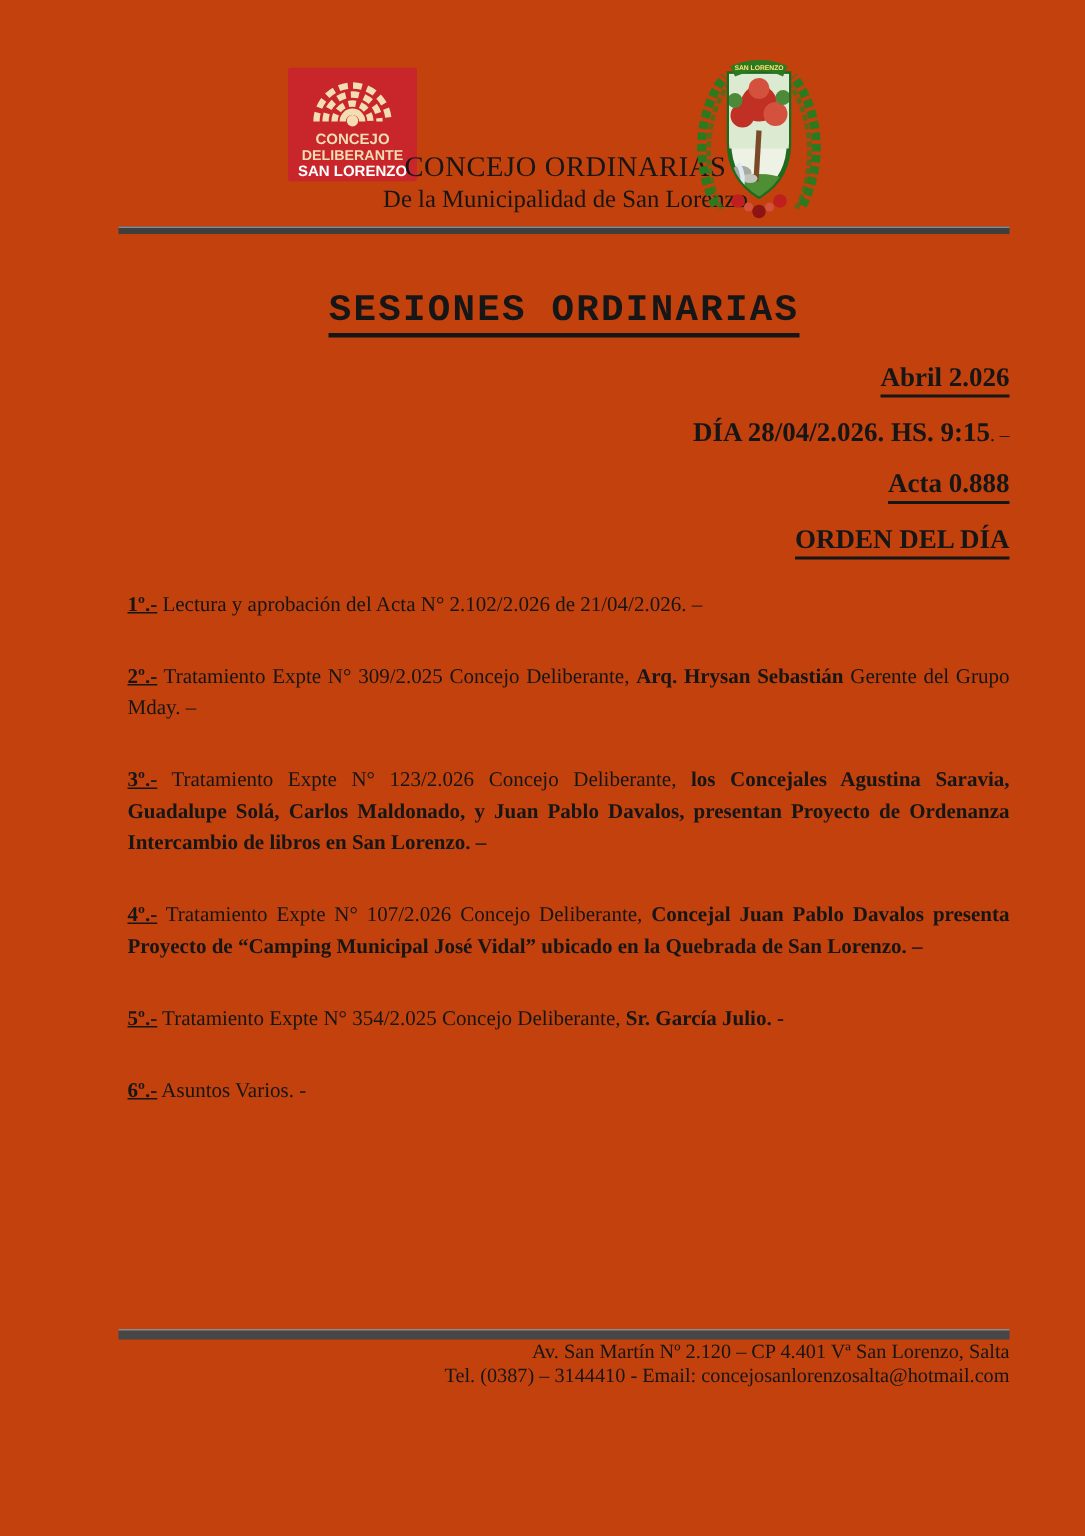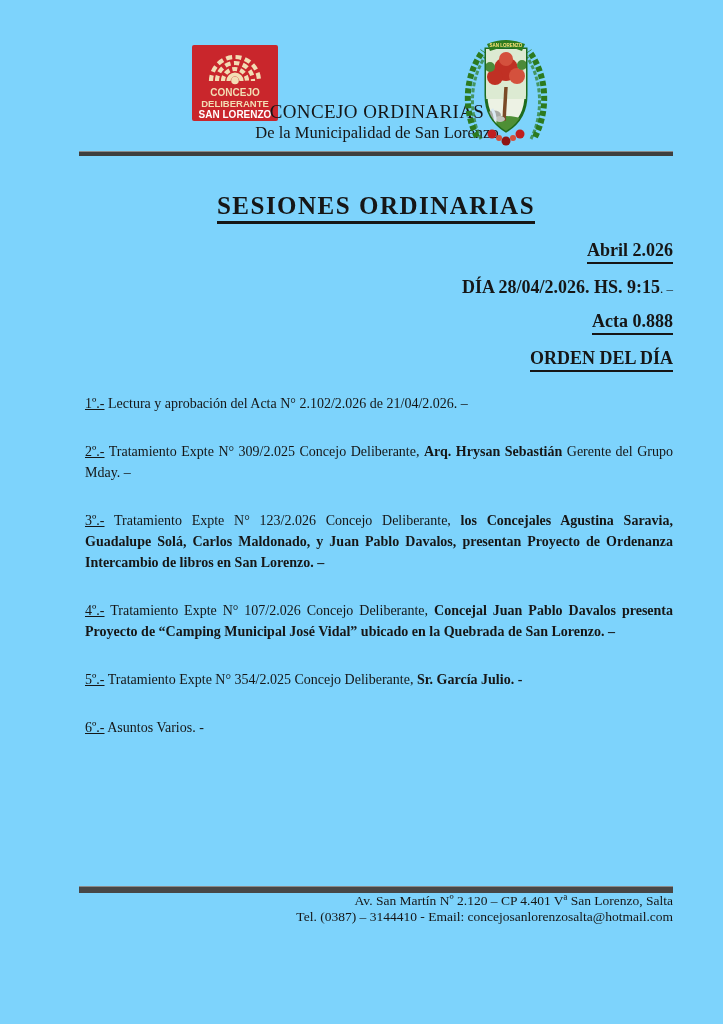--- a/index.html
+++ b/index.html
@@ -1,40 +1,40 @@
 <!DOCTYPE html>
 <html><head>
 <meta charset="utf-8">
 <style>
   html,body{margin:0;padding:0;background:#e9e9e9;}
   .page{
     position:relative;width:723px;height:1024px;margin:0 auto;
-    background:#7dd3fc;overflow:hidden;
+    background:#c2410c;overflow:hidden;
     font-family:"Liberation Serif", serif;color:#161616;
   }
   
   .badge{position:absolute;left:192px;top:45px;width:86px;height:76px;}
   .header-titles{position:absolute;left:235px;top:100px;width:284px;text-align:center;}
   .org-name{font-size:19px;line-height:23px;letter-spacing:.4px;white-space:nowrap;}
   .org-sub{font-size:16.5px;line-height:20px;white-space:nowrap;}
   .crest{position:absolute;left:461px;top:37px;width:90px;height:113px;}
   .rule{position:absolute;left:79px;top:151px;width:594px;height:4px;
         background:#3e3e3e;border-top:1px solid #8a8a8a;}
   
   .title-block{position:absolute;left:79px;top:192px;width:594px;text-align:center;}
   .title-block p{margin:0;}
   .u{display:inline-block;border-bottom:2px solid #161616;padding-bottom:1px;}
   .main-title{font-size:25px;font-weight:700;letter-spacing:1.5px;margin:0 0 16px 0 !important;}
-  .main-title .u{border-bottom-width:3px;}
+  .main-title .u{border-bottom-width:3px;font-family:Liberation Mono, monospace;}
   .tline{font-size:18px;font-weight:700;margin:0 0 13px 0 !important;text-align:right;}
   .session-tail{font-size:13px;font-weight:400;}
   
   .agenda{position:absolute;left:85px;top:393px;width:588px;}
   .agenda p{margin:0 0 27px 0;font-size:14px;line-height:21px;text-align:justify;}
-  .agenda .num{font-weight:400;text-decoration:underline;}
+  .agenda .num{font-weight:700;text-decoration:underline;}
   .agenda b{font-weight:700;}
   
   .footer-bar{position:absolute;left:79px;top:886px;width:594px;height:6px;
               background:#474747;border-top:1px solid #8a8a8a;}
   .footer-text{position:absolute;left:79px;top:893px;width:594px;text-align:right;
                font-size:13.5px;line-height:16px;}
   svg text{font-family:"Liberation Sans", sans-serif;}
 </style>
 </head>
 <body>

